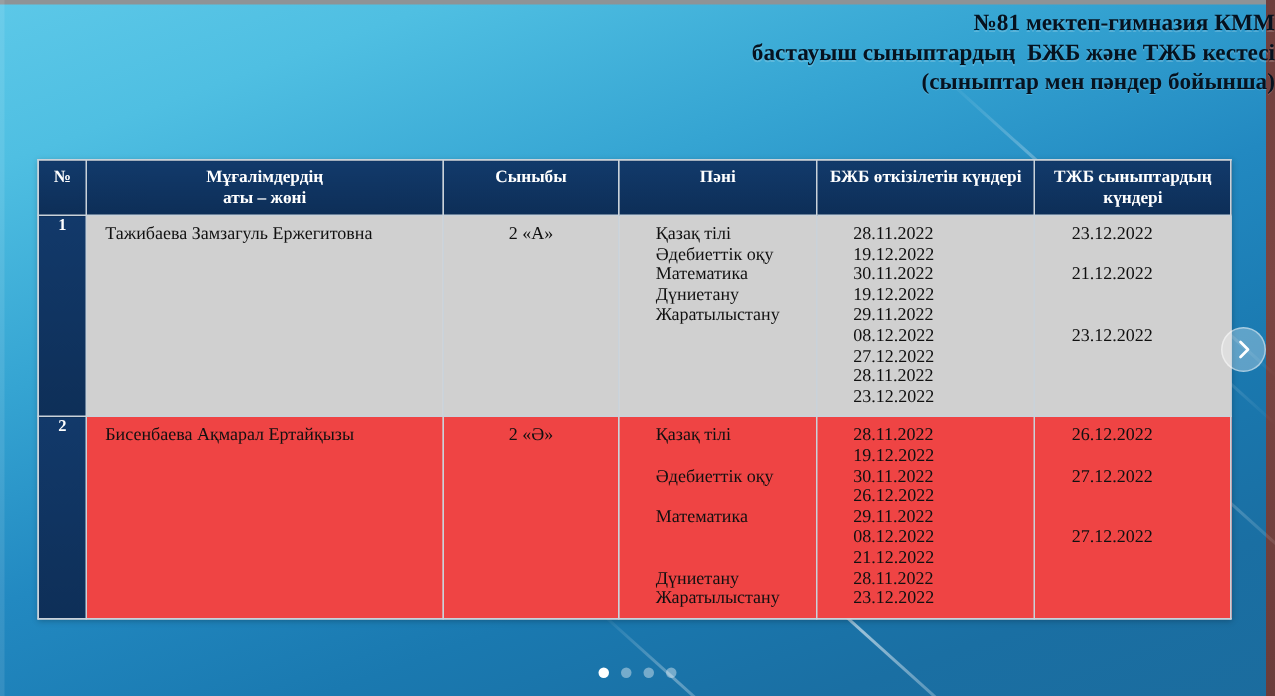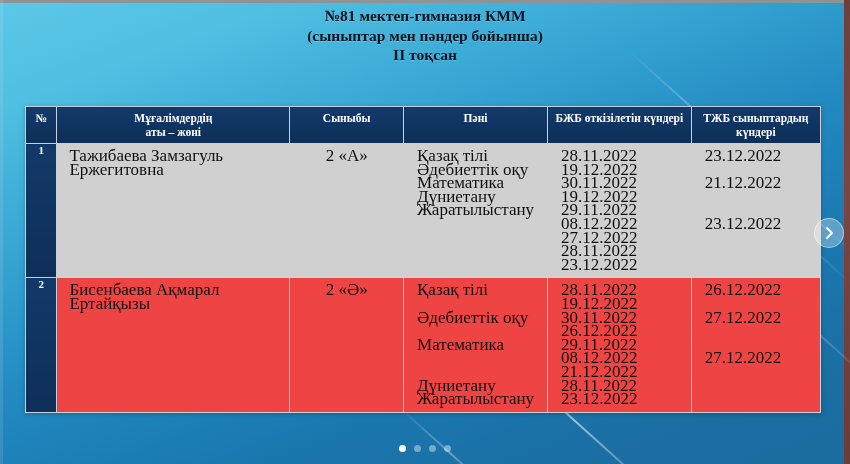--- a/index.html
+++ b/index.html
@@ -69,21 +69,21 @@
   #title-block {
     position: absolute;
     top: 6px; left: 0; right: 0;
     text-align: center;
     color: #06121f;
     font-weight: bold;
     font-size: 15.5px;
     line-height: 19.5px;
     text-shadow: 0 1px 0 rgba(255,255,255,.18);
   }
-  #title-block .tl { display: block; white-space: pre; }
+  #title-block .tl { display: block; white-space: pre; text-align: right; }
 
   
   #schedule-table {
     position: absolute;
     left: 25px;
     top: 106px;
     width: 796px;
     border-collapse: collapse;
     background: #e8e8e8;
     box-shadow: 0 1px 4px rgba(0,0,0,.25);
@@ -109,24 +109,24 @@
 
   
   .c-num   { width: 33px; }
   .c-name  { width: 245px; margin-top: 30px; }
   .c-class { width: 120px; }
   .c-subj  { width: 118px; }
   .c-bzhb  { width: 148px; }
   .c-tzhb  { width: 132px; }
 
   tbody td {
-    font-size: 17px;
+    font-size: 12px;
     line-height: 13.6px;
     color: #101010;
-    padding: 5px 13px 6px;
+    padding: 5px 24px 6px;
   }
   tbody .num-cell {
     background: linear-gradient(180deg,#12396a 0%,#0e2f58 100%);
     color: #ffffff;
     font-weight: bold;
     font-size: 11px;
     text-align: center;
     vertical-align: middle;
     padding: 0;
     border: 1px solid #9fb2c6;
@@ -193,22 +193,22 @@
 
   <div class="streak s1"></div>
   <div class="streak s2"></div>
   <div class="streak s3"></div>
   <div class="streak s4"></div>
   <div class="streak s5"></div>
   <div class="streak s6"></div>
 
   <div id="title-block">
     <span class="tl">№81 мектеп-гимназия КММ</span>
+    <span class="tl">бастауыш сыныптардың  БЖБ және ТЖБ кестесі</span>
     <span class="tl">(сыныптар мен пәндер бойынша)</span>
-    <span class="tl">II тоқсан</span>
   </div>
 
   <table id="schedule-table">
     <thead>
       <tr>
         <th class="c-num">№</th>
         <th class="c-name">
           <span class="hl">Мұғалімдердің</span>
           <span class="hl">аты – жөні</span>
         </th>

